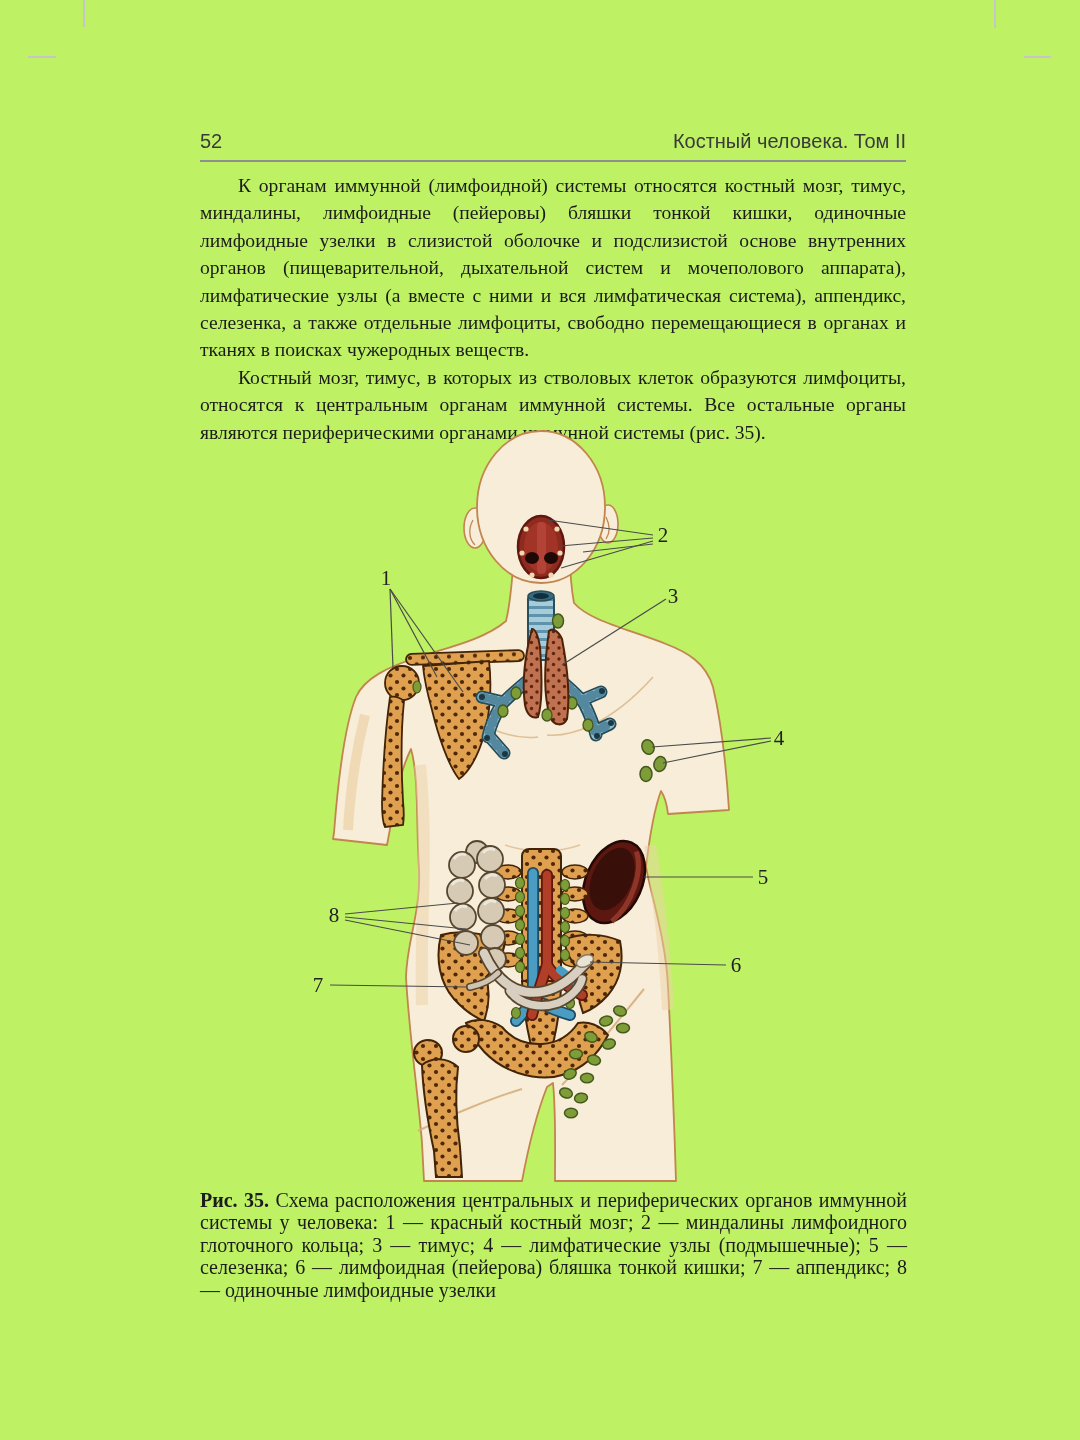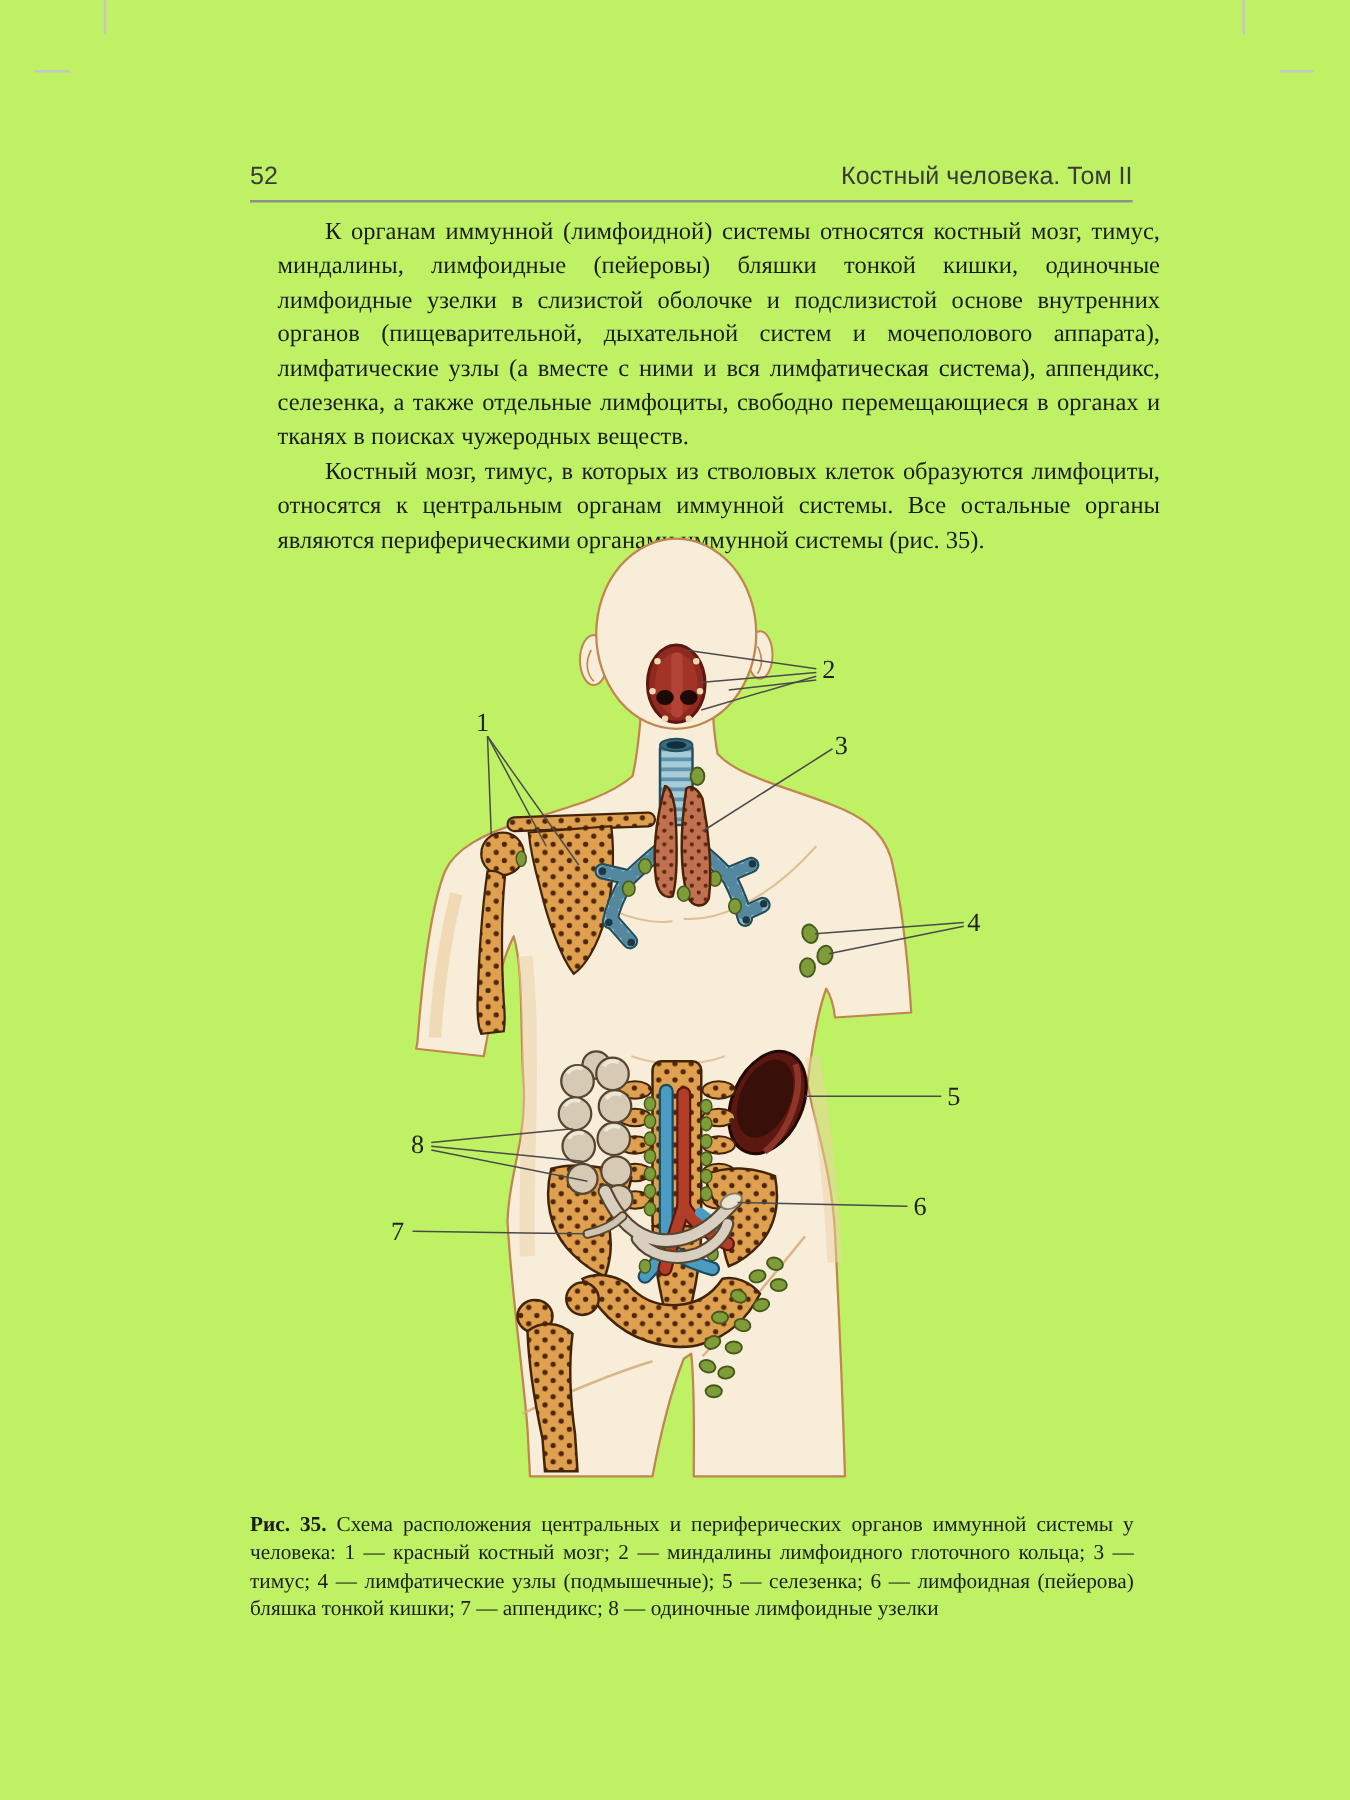--- a/index.html
+++ b/index.html
@@ -5,24 +5,24 @@
   html,body{margin:0;padding:0;background:#ffffff;}
   #page{position:relative;width:1080px;height:1440px;background:#bef264;overflow:hidden;
         font-family:"Liberation Serif","DejaVu Serif",serif;color:#1c1c1c;}
   .cropmark{position:absolute;background:#c6c6c6;}
   #pagehead{position:absolute;left:200px;top:130px;width:706px;height:26px;
             font-family:"Liberation Sans","DejaVu Sans",sans-serif;font-size:20px;color:#3a3a3a;}
   #pagenum{position:absolute;left:0;top:0;}
   #runtitle{position:absolute;right:0;top:0;}
   #headrule{position:absolute;left:200px;top:160px;width:706px;height:2px;background:#8f8f8f;}
   #bodytext{position:absolute;left:200px;top:172px;width:706px;font-size:19.6px;
-            line-height:27.4px;text-align:justify;margin-left:22px;}
+            line-height:27.4px;text-align:justify;}
   #bodytext p{margin:0;text-indent:38px;}
-  #caption{position:absolute;left:200px;top:1189px;width:707px;font-size:17px;
-           line-height:22.4px;text-align:justify;margin-top:20px;}
+  #caption{position:absolute;left:200px;top:1189px;width:707px;font-size:20px;
+           line-height:22.4px;text-align:justify;}
   #caption p{margin:0;}
   #figurebox{position:absolute;left:270px;top:425px;width:540px;height:765px;}
   svg text.lbl{font-family:"Liberation Serif","DejaVu Serif",serif;font-size:21px;fill:#222;}
 </style>
 </head>
 <body>
 
 <div id="page">
 
   <div class="cropmark" style="left:83px;top:0;width:2px;height:27px;"></div>

